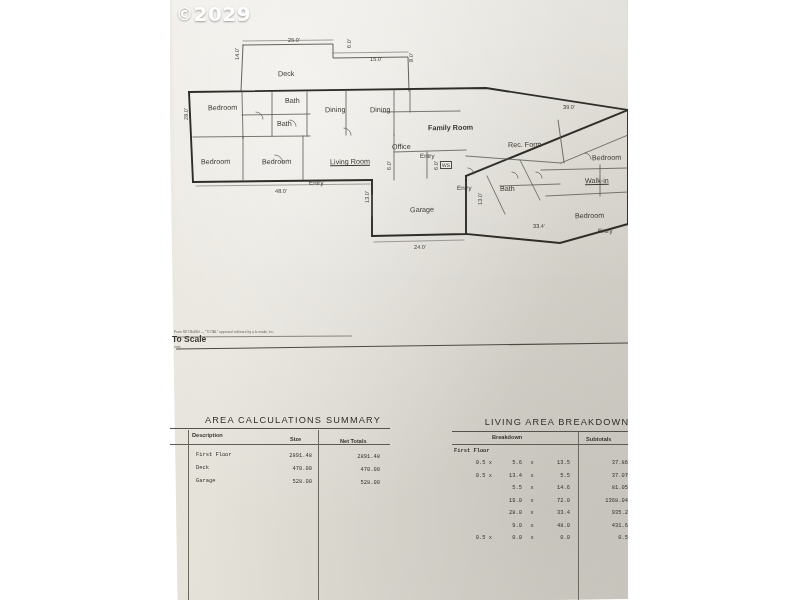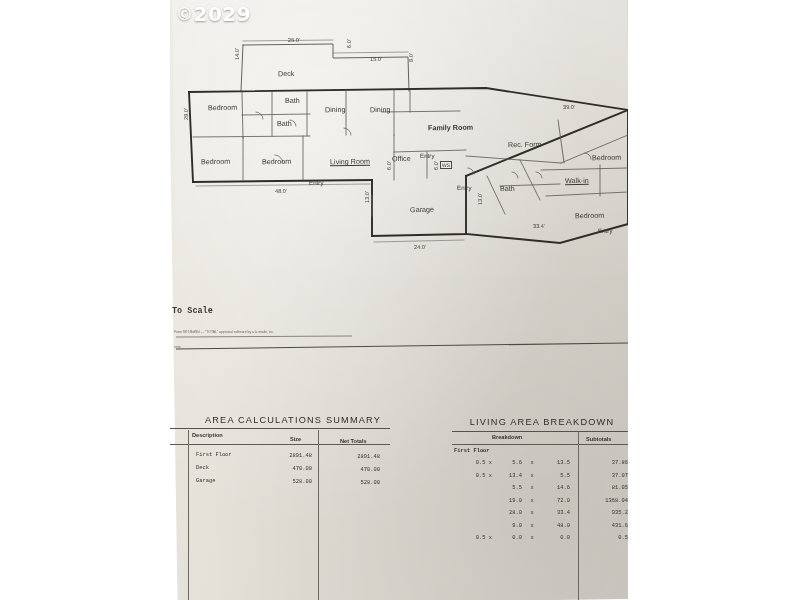--- a/index.html
+++ b/index.html
@@ -157,26 +157,26 @@
     <div class="lbl room" style="left: 278px; top: 70px; transform: rotate(-0.9deg);">Deck</div>
     <div class="lbl room" style="left: 208px; top: 104px; transform: rotate(-0.9deg);">Bedroom</div>
     <div class="lbl room" style="left: 285px; top: 97px; transform: rotate(-0.9deg);">Bath</div>
     <div class="lbl room" style="left: 277px; top: 120px; transform: rotate(-0.9deg);">Bath</div>
     <div class="lbl room" style="left: 325px; top: 106px; transform: rotate(-0.9deg);">Dining</div>
     <div class="lbl room" style="left: 370px; top: 106px; transform: rotate(-0.9deg);">Dining</div>
     <div class="lbl room" style="left: 428px; top: 124px; transform: rotate(-0.9deg); font-weight: bold;">Family Room</div>
     <div class="lbl room" style="left: 201px; top: 158px; transform: rotate(-0.9deg);">Bedroom</div>
     <div class="lbl room" style="left: 262px; top: 158px; transform: rotate(-0.9deg);">Bedroom</div>
     <div class="lbl room" style="left: 330px; top: 158px; transform: rotate(-0.9deg); text-decoration: underline;">Living Room</div>
-    <div class="lbl room" style="left: 392px; top: 143px; transform: rotate(-0.9deg); margin-top: 12px;">Office</div>
+    <div class="lbl room" style="left: 392px; top: 143px; transform: rotate(-0.9deg);">Office</div>
     <div class="lbl room" style="left: 410px; top: 206px; transform: rotate(-0.9deg);">Garage</div>
     <div class="lbl room" style="left: 508px; top: 141px; transform: rotate(-0.9deg);">Rec. Form</div>
     <div class="lbl room" style="left: 500px; top: 185px; transform: rotate(-0.9deg);">Bath</div>
     <div class="lbl room" style="left: 592px; top: 154px; transform: rotate(-0.9deg);">Bedroom</div>
-    <div class="lbl room" style="left: 565px; top: 177px; transform: rotate(-0.9deg); text-decoration: underline;">Walk-in</div>
+    <div class="lbl room" style="left: 585px; top: 177px; transform: rotate(-0.9deg); text-decoration: underline;">Walk-in</div>
     <div class="lbl room" style="left: 575px; top: 212px; transform: rotate(-0.9deg);">Bedroom</div>
     <div class="lbl entry" style="left: 309px; top: 180px; transform: rotate(-0.9deg);">Entry</div>
     <div class="lbl entry" style="left: 420px; top: 153px; transform: rotate(-0.9deg);">Entry</div>
     <div class="lbl entry" style="left: 457px; top: 185px; transform: rotate(-0.9deg);">Entry</div>
     <div class="lbl entry" style="left: 598px; top: 228px; transform: rotate(-0.9deg);">Entry</div>
     <div class="lbl dim" style="left: 288px; top: 38px; transform: rotate(-0.9deg);">25.0'</div>
     <div class="lbl dim" style="left: 370px; top: 57px; transform: rotate(-0.9deg);">15.0'</div>
     <div class="lbl dim" style="left: 275px; top: 189px; transform: rotate(-0.9deg);">48.0'</div>
     <div class="lbl dim" style="left: 414px; top: 245px; transform: rotate(-0.9deg);">24.0'</div>
     <div class="lbl dim" style="left: 563px; top: 105px; transform: rotate(-0.9deg);">39.0'</div>
@@ -185,21 +185,21 @@
     <div class="lbl dimv" style="left: 347px; top: 48px; transform: rotate(-90deg) rotate(-0.9deg);">6.0'</div>
     <div class="lbl dimv" style="left: 409px; top: 62px; transform: rotate(-90deg) rotate(-0.9deg);">8.0'</div>
     <div class="lbl dimv" style="left: 184px; top: 120px; transform: rotate(-90deg) rotate(-0.9deg);">28.0'</div>
     <div class="lbl dimv" style="left: 387px; top: 170px; transform: rotate(-90deg) rotate(-0.9deg);">6.0'</div>
     <div class="lbl dimv" style="left: 365px; top: 203px; transform: rotate(-90deg) rotate(-0.9deg);">13.0'</div>
     <div class="lbl dimv" style="left: 478px; top: 205px; transform: rotate(-90deg) rotate(-0.9deg);">13.0'</div>
     <div class="lbl dimv" style="left: 434px; top: 170px; transform: rotate(-90deg) rotate(-0.9deg);">6.0'</div>
     <div class="ws" style="left: 440px; top: 161px; transform: rotate(-0.9deg);">WS</div>
   </div>
 
-<div class="notscale" style="left:172px;top:306px;font-family:Liberation Mono, monospace;">To Scale</div>
+<div class="notscale" style="left:172px;top:334px;">To Scale</div>
 <div class="fineline" style="left:174px;top:330px;">Form SKT.BidSkI — "TOTAL" appraisal software by a la mode, inc.</div>
 <div class="fineline" style="left:174px;top:345px;">ents.</div>
 
 <div class="tbl" id="t1" style="left:168px;top:388px;width:222px;height:212px;">
   <div class="title" style="position:absolute;left:30px;top:3px;width:190px;">AREA CALCULATIONS SUMMARY</div>
   <div class="rule" style="left:0;top:16px;width:222px;height:1.2px;"></div>
   <div class="hd" style="position:absolute;left:-6px;top:20px;">de</div>
   <div class="hd" style="position:absolute;left:24px;top:20px;">Description</div>
   <div class="hd" style="position:absolute;left:122px;top:24px;">Size</div>
   <div class="hd" style="position:absolute;left:172px;top:26px;">Net Totals</div>
@@ -216,21 +216,21 @@
       <div class="cell mono" style="left: 98px; top: 54px; width: 46px; text-align: right;">470.00</div>
       <div class="cell mono" style="left: 166px; top: 55px; width: 46px; text-align: right;">470.00</div>
       <div class="cell mono" style="left: -2px; top: 67px;"></div>
       <div class="cell mono" style="left: 28px; top: 66px;">Garage</div>
       <div class="cell mono" style="left: 98px; top: 67px; width: 46px; text-align: right;">528.00</div>
       <div class="cell mono" style="left: 166px; top: 68px; width: 46px; text-align: right;">528.00</div>
     </div>
 </div>
 
 <div class="tbl" id="t2" style="left:452px;top:388px;width:176px;height:212px;">
-  <div class="title" style="position:absolute;left:5px;top:5px;width:170px;">LIVING AREA BREAKDOWN</div>
+  <div class="title" style="position:absolute;left:20px;top:5px;width:170px;">LIVING AREA BREAKDOWN</div>
   <div class="rule" style="left:0;top:19px;width:176px;height:1.2px;"></div>
   <div class="hd" style="position:absolute;left:40px;top:22px;">Breakdown</div>
   <div class="hd" style="position:absolute;left:134px;top:24px;">Subtotals</div>
   <div class="rule" style="left:0;top:32px;width:176px;height:1px;background:#5e5b54;"></div>
   <div class="cell mono" style="left:2px;top:36px;font-weight:bold;">First Floor</div>
   <div class="vrule" style="left:126px;top:20px;height:192px;"></div>
   <div id="t2rows">
       <div class="cell mono" style="left: 10px; top: 48px; width: 30px; text-align: right;">0.5 x</div>
       <div class="cell mono" style="left: 44px; top: 48px; width: 26px; text-align: right;">5.6</div>
       <div class="cell mono" style="left: 76px; top: 48px; width: 8px; text-align: center;">x</div>

